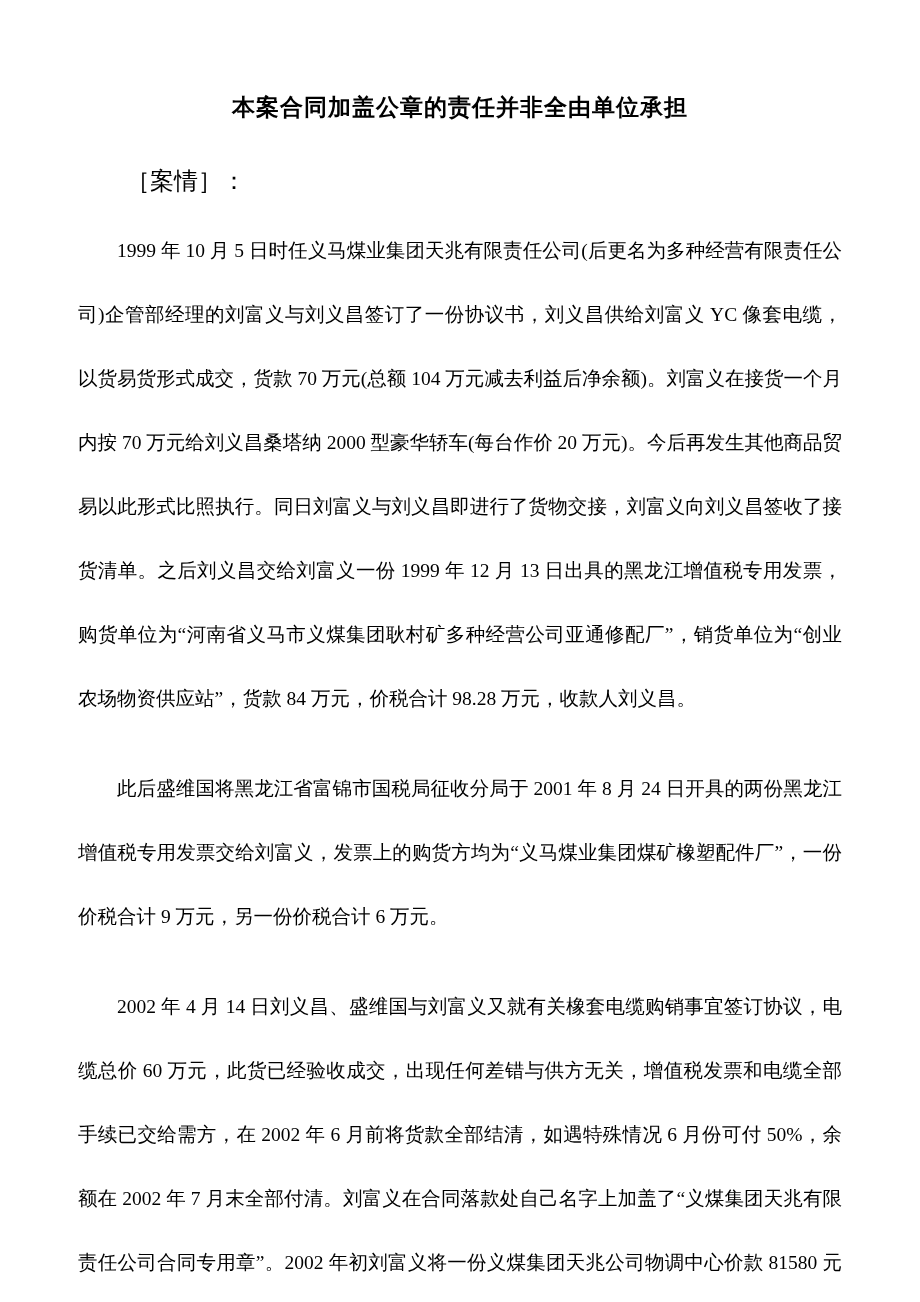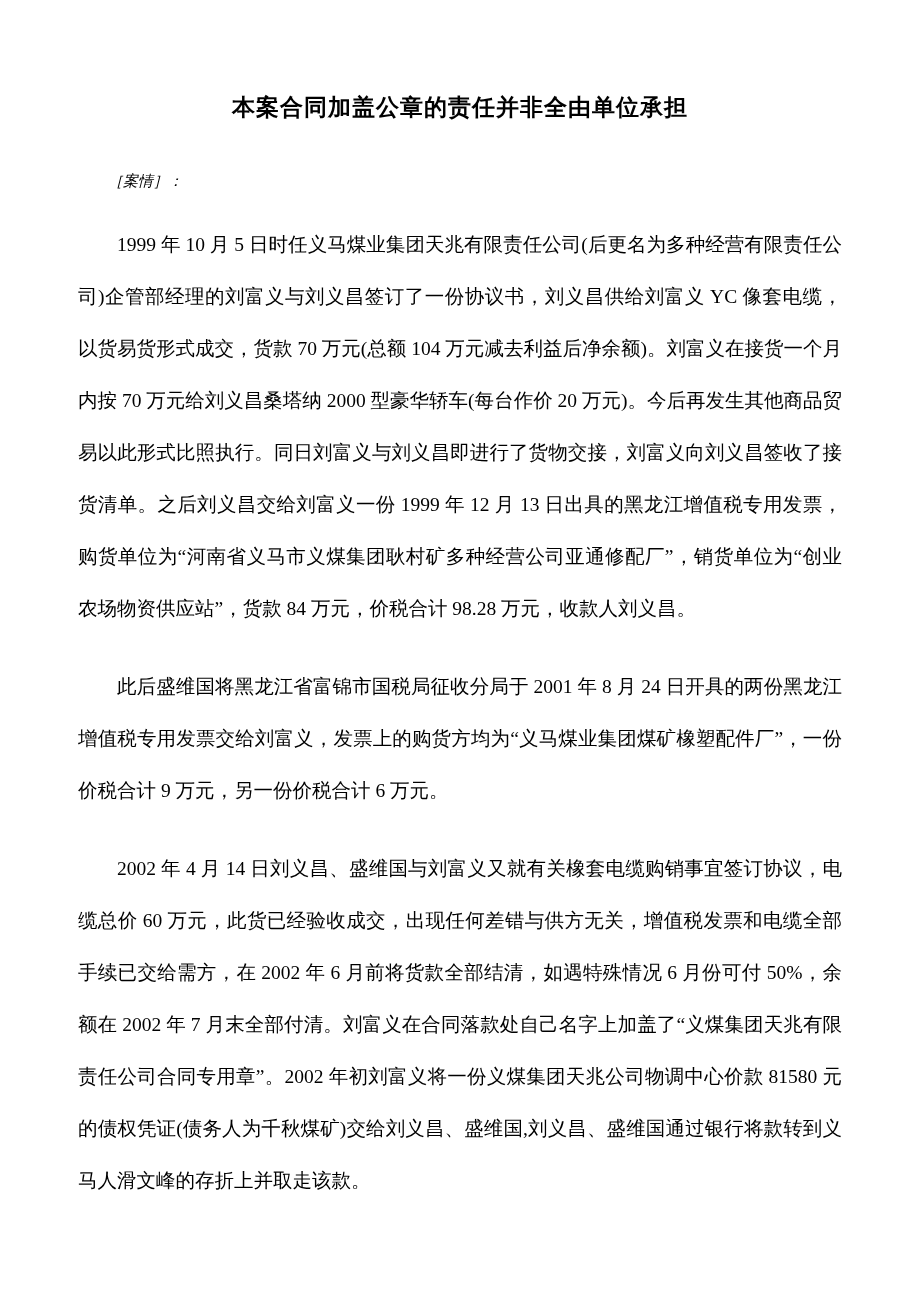--- a/index.html
+++ b/index.html
@@ -18,29 +18,28 @@
   }
   .doc-title {
     font-family: "DejaVu Sans", "Liberation Sans", sans-serif;
     font-size: 23px;
     font-weight: bold;
     text-align: center;
     letter-spacing: 1px;
     margin: 0 0 32px 0;
   }
   .section-label {
-    font-size: 15px;
+    font-size: 24px;
     line-height: 52px;
     text-indent: 2em;
     margin: 0 0 12px 0;
-    font-style: italic;
   }
   .para {
     font-size: 19.5px;
-    line-height: 52px;
+    line-height: 64px;
     text-align: justify;
     text-indent: 2em;
     margin: 0 0 26px 0;
     word-break: break-all;
   }
   .para:last-child {
     margin-bottom: 0;
   }
 </style>
 </head>

